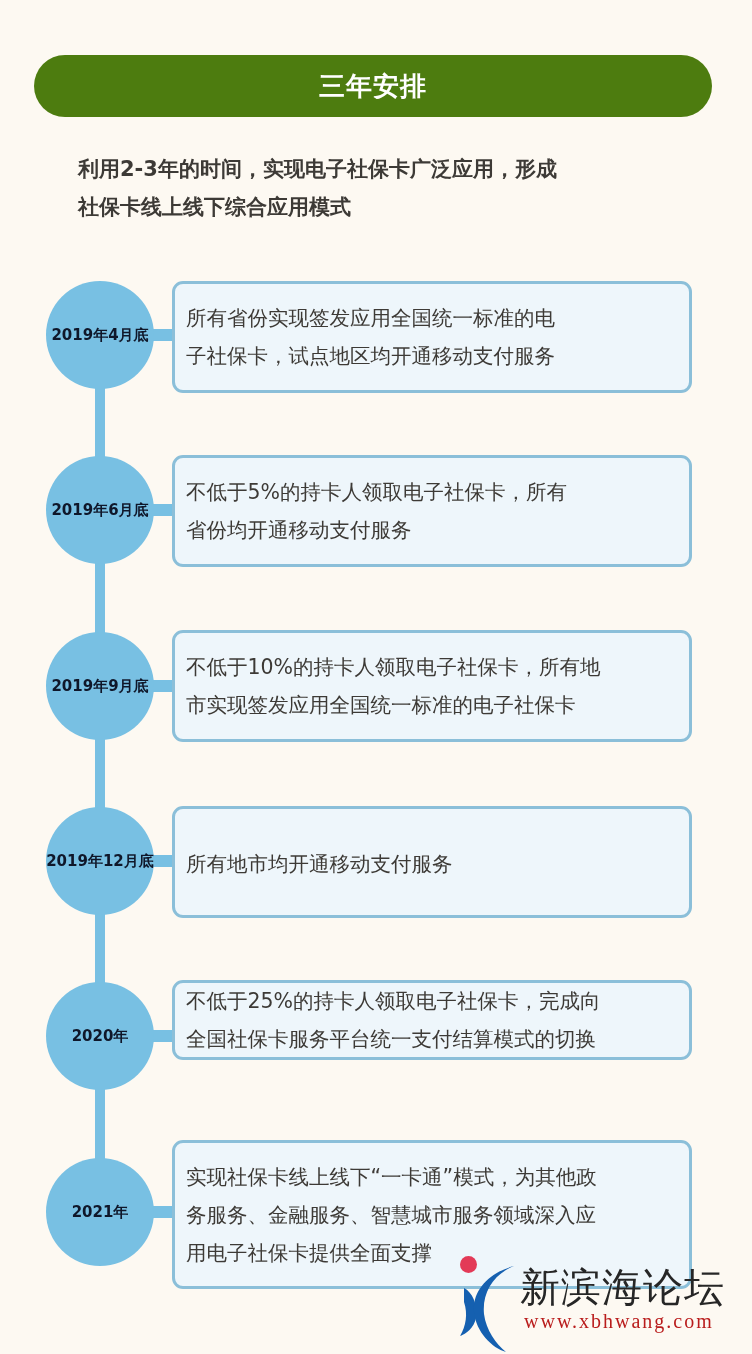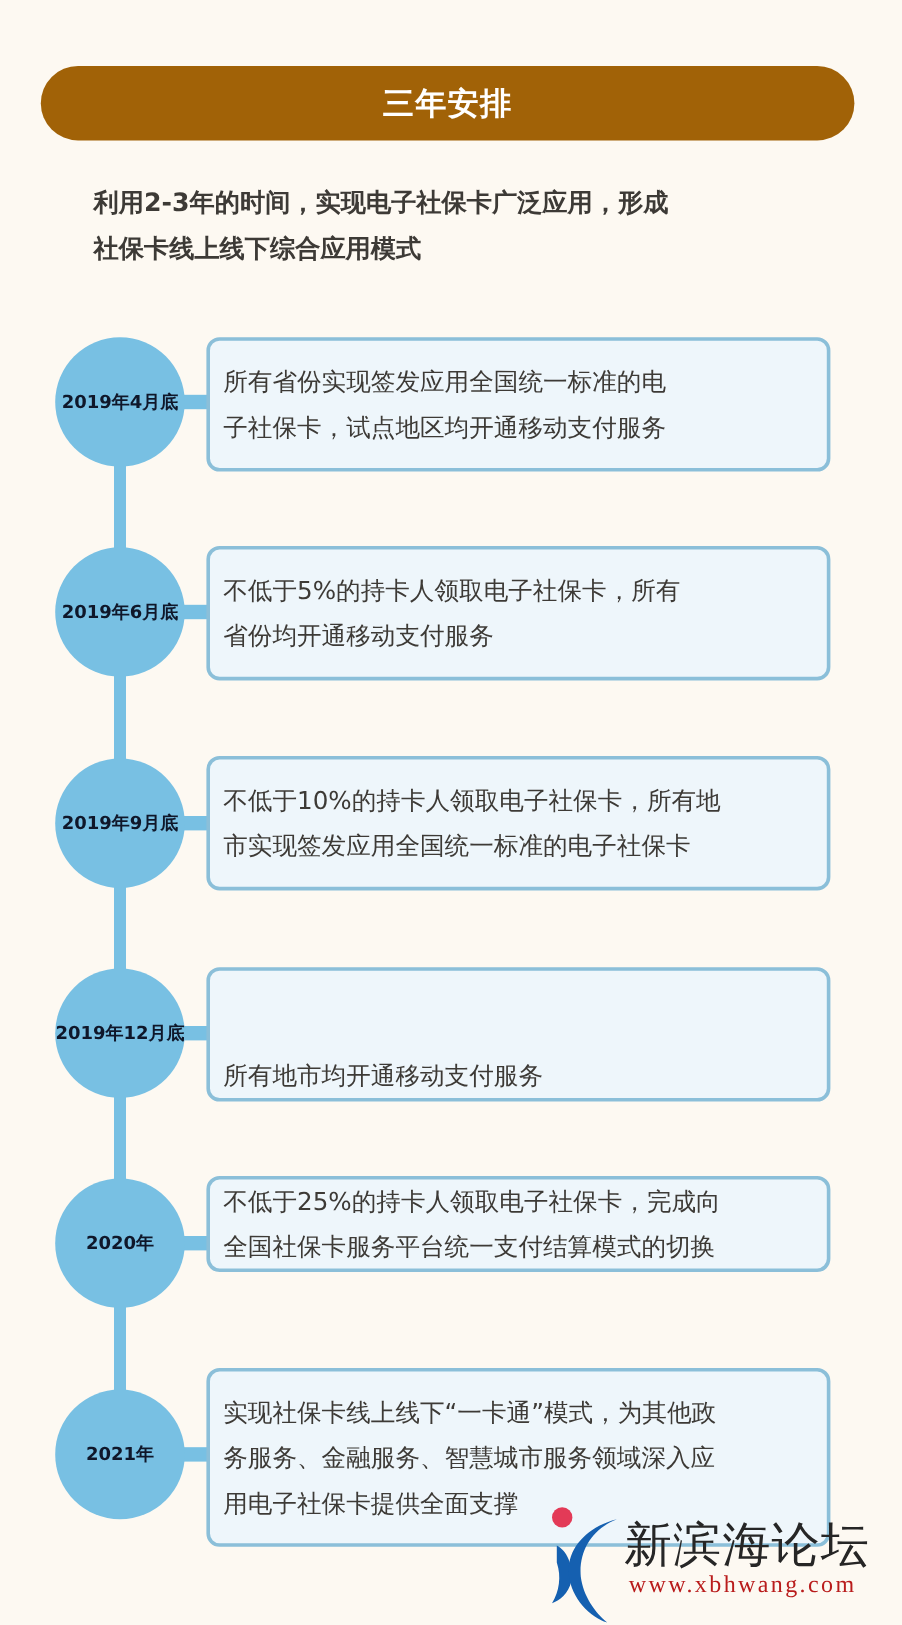--- a/index.html
+++ b/index.html
@@ -3,21 +3,21 @@
 <meta charset="utf-8">
 <style>
   html, body { margin: 0; padding: 0; }
   body {
     width: 752px; height: 1354px; position: relative; overflow: hidden;
     background: #fdf9f2;
     font-family: "DejaVu Sans", "Liberation Sans", sans-serif;
   }
   .banner {
     position: absolute; left: 34px; top: 55px; width: 678px; height: 62px;
-    background: #a16207; border-radius: 31px;
+    background: #4d7c0f; border-radius: 31px;
     display: flex; align-items: center; justify-content: center;
     color: #ffffff; font-size: 26px; font-weight: bold; letter-spacing: 1px;
   }
   .intro {
     position: absolute; left: 78px; top: 150px; width: 600px;
     color: #3d3a36; font-size: 21px; font-weight: bold; line-height: 38px;
   }
   .timeline-line {
     position: absolute; left: 95px; top: 335px; width: 10px; height: 877px;
     background: #78c0e3;
@@ -104,21 +104,21 @@
     <div>不低于10%的持卡人领取电子社保卡，所有地</div>
     <div>市实现签发应用全国统一标准的电子社保卡</div>
   </div>
 </div>
 
 <div class="connector" style="top:855px"></div>
 <div class="node" style="top:807px">
   <span>2019年</span>
   <span>12月底</span>
 </div>
-<div class="card" style="top:806px;height:112px;align-items:flex-end;padding-top:36px">
+<div class="card" style="top:806px;height:112px;align-items:flex-start;padding-top:36px">
   <div class="card-text">
     <div>所有地市均开通移动支付服务</div>
   </div>
 </div>
 
 <div class="connector" style="top:1030px"></div>
 <div class="node" style="top:982px">
   <span>2020年</span>
 </div>
 <div class="card" style="top:980px;height:80px">

